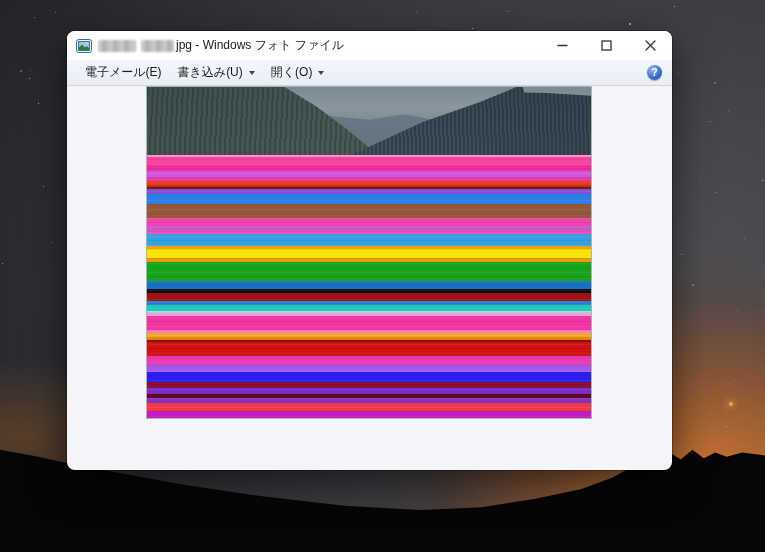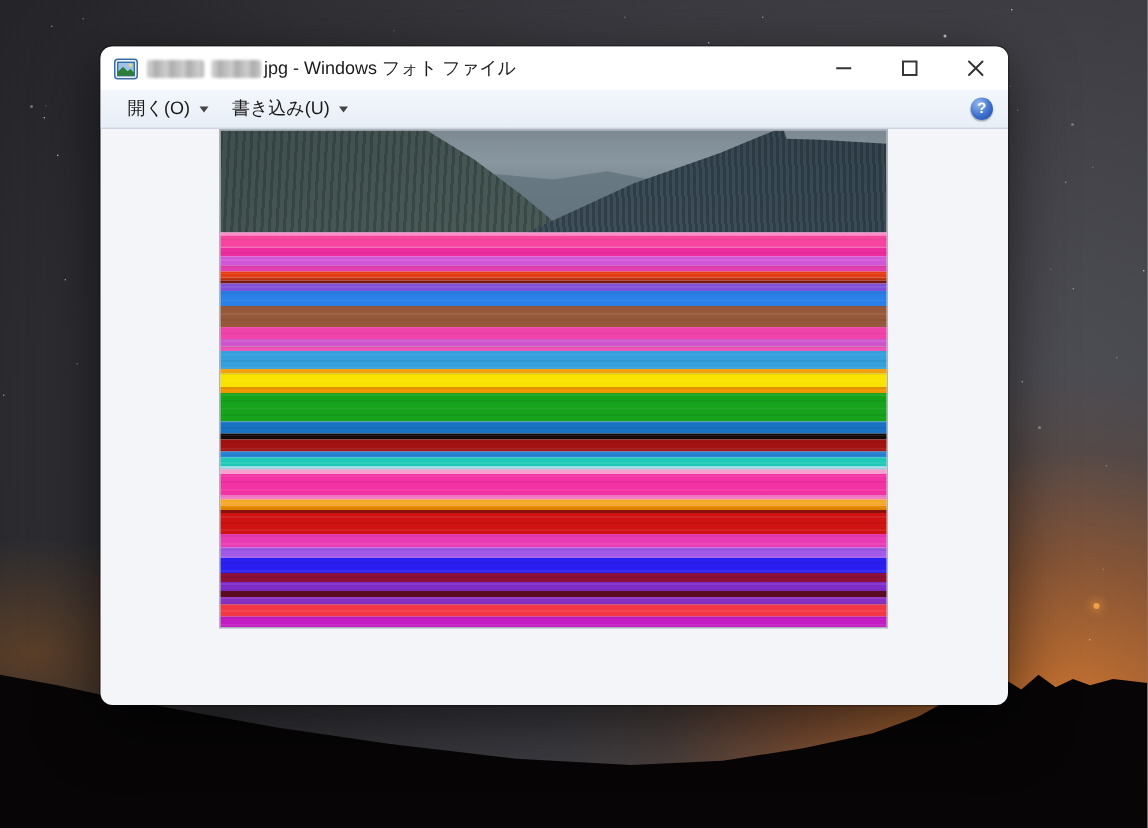--- a/index.html
+++ b/index.html
@@ -244,25 +244,28 @@
         <svg width="11" height="11" viewBox="0 0 11 11">
             <path d="M1 1 L10 10 M10 1 L1 10" stroke="#333" stroke-width="1.3" stroke-linecap="round"></path>
           </svg>
       </div>
     </div>
   </div>
 
   <div class="menubar">
     <div class="menu-items">
         <div class="menu-item">
-          <span>開く(O)</span>
+          <span>電子メール(E)</span>
+        </div>
+        <div class="menu-item">
+          <span>書き込み(U)</span>
           <span class="dd-arrow"></span>
         </div>
         <div class="menu-item">
-          <span>書き込み(U)</span>
+          <span>開く(O)</span>
           <span class="dd-arrow"></span>
         </div>
       </div>
     <div class="help-btn">
       <span>?</span>
     </div>
   </div>
 
   <div class="content">
     <div class="photo">

